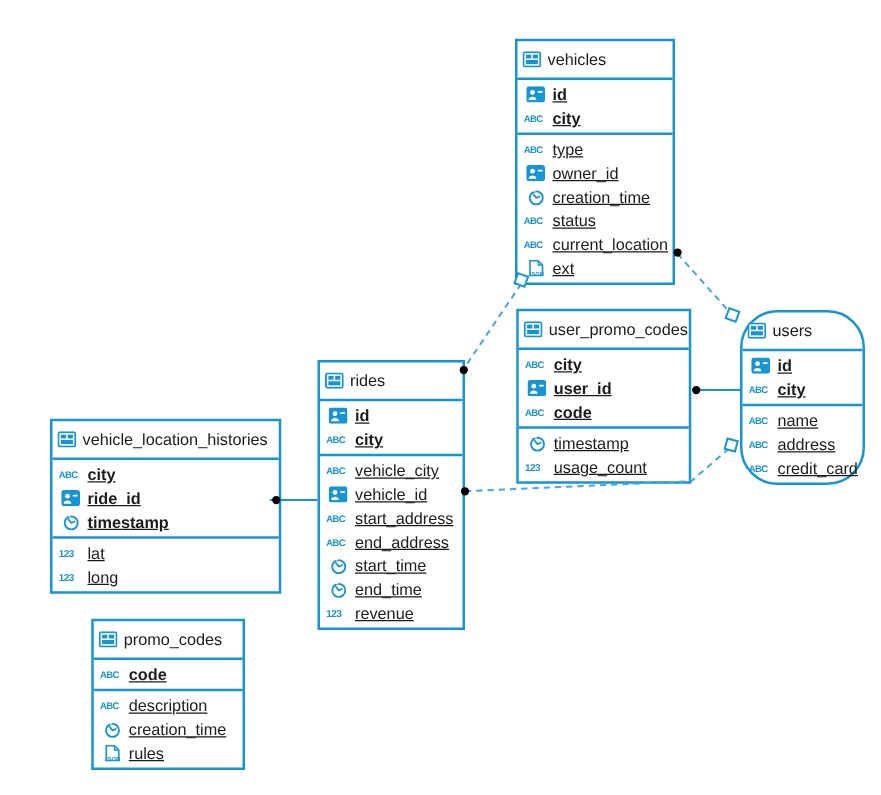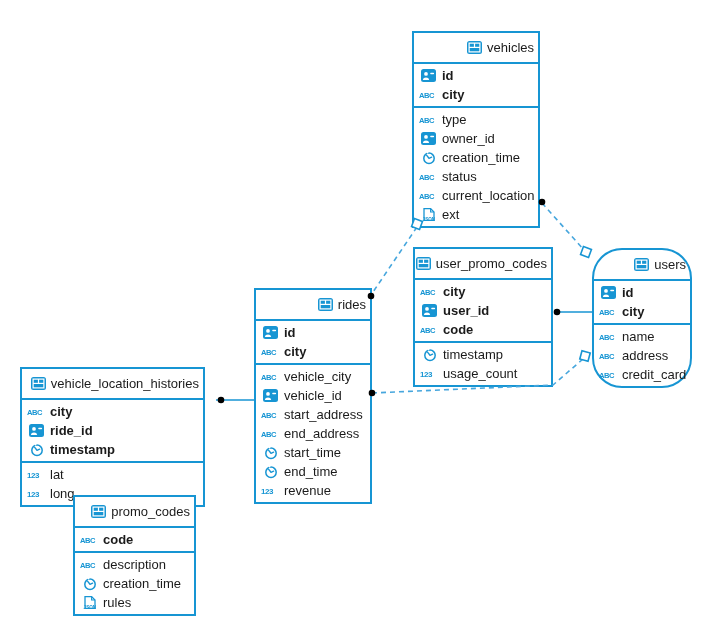--- a/index.html
+++ b/index.html
@@ -25,44 +25,45 @@
   .edges .dot{fill:var(--dot);}
   .edges .sq{fill:#ffffff;stroke:var(--accent);stroke-width:1.6px;}
   .er-table{
     position:absolute;
     background:#ffffff;
     border:2px solid var(--accent);
     z-index:2;
   }
   .er-header{
     height:31px;
-    display:flex;align-items:center;justify-content:flex-end;gap:5px;
+    display:flex;align-items:center;justify-content:flex-start;gap:5px;
     border-bottom:2px solid var(--accent);
     font-size:13px;
     padding:12px 4px;
     white-space:nowrap;
   }
   .er-section{padding:2px 0;}
   .er-section.pk{border-bottom:2px solid var(--accent);}
   .er-row{
     height:19px;
     display:flex;align-items:center;gap:4px;
     padding:0 4px 0 5px;
     font-size:13px;
     white-space:nowrap;
+    text-decoration:underline;
   }
   .er-row.pk-row{font-weight:bold;}
   .f-icon{width:19px;min-width:19px;display:flex;align-items:center;justify-content:center;}
   .t-icon{display:flex;align-items:center;}
   
   .t-vehicles{left:412px;top:31px;width:128px;}
   .t-user_promo_codes{left:413px;top:247px;width:140px;}
   .t-users{left:592px;top:248px;width:100px;border-radius:30px;}
   .t-rides{left:254px;top:288px;width:118px;}
-  .t-vehicle_location_histories{left:20px;top:335px;width:185px;margin-top:32px;}
+  .t-vehicle_location_histories{left:40px;top:335px;width:185px;}
   .t-promo_codes{left:32px;top:495px;width:123px;margin-left:41px;}
 </style>
 </head>
 <body>
 
 <div class="canvas">
 
   <div class="er-table t-vehicles">
       <div class="er-header">
         <span class="t-icon">

